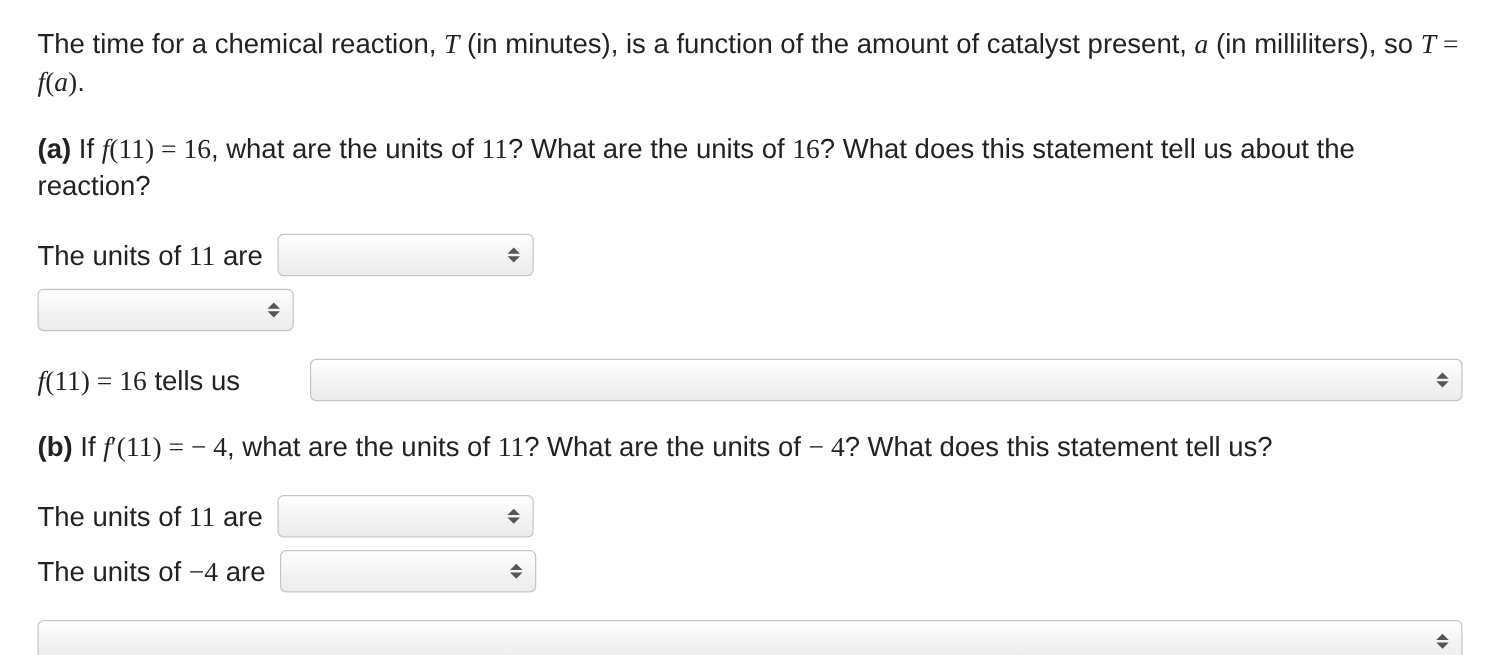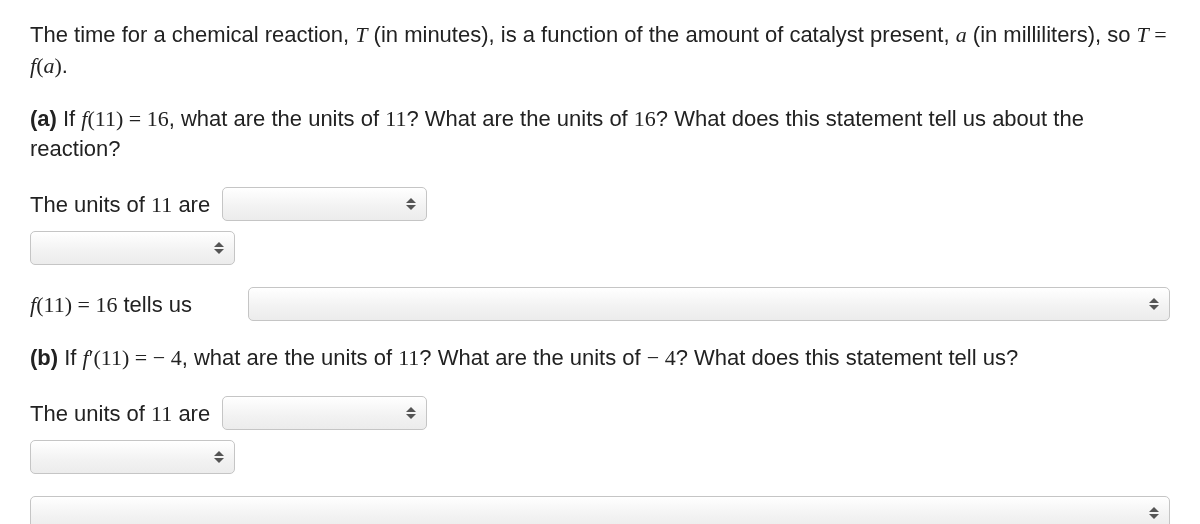--- a/index.html
+++ b/index.html
@@ -118,20 +118,23 @@
     </div>
     <div class="select small">
       <div class="spinner">
           <div class="tri-up"></div>
           <div class="tri-down"></div>
         </div>
     </div>
   </div>
 
   <div class="row">
+    <div class="row-label">
+      <span>The units of </span><span class="math-r">−4</span><span> are</span>
+    </div>
     <div class="select small">
       <div class="spinner">
           <div class="tri-up"></div>
           <div class="tri-down"></div>
         </div>
     </div>
   </div>
 
   <div class="row gap-top">
     <div class="select wide">

